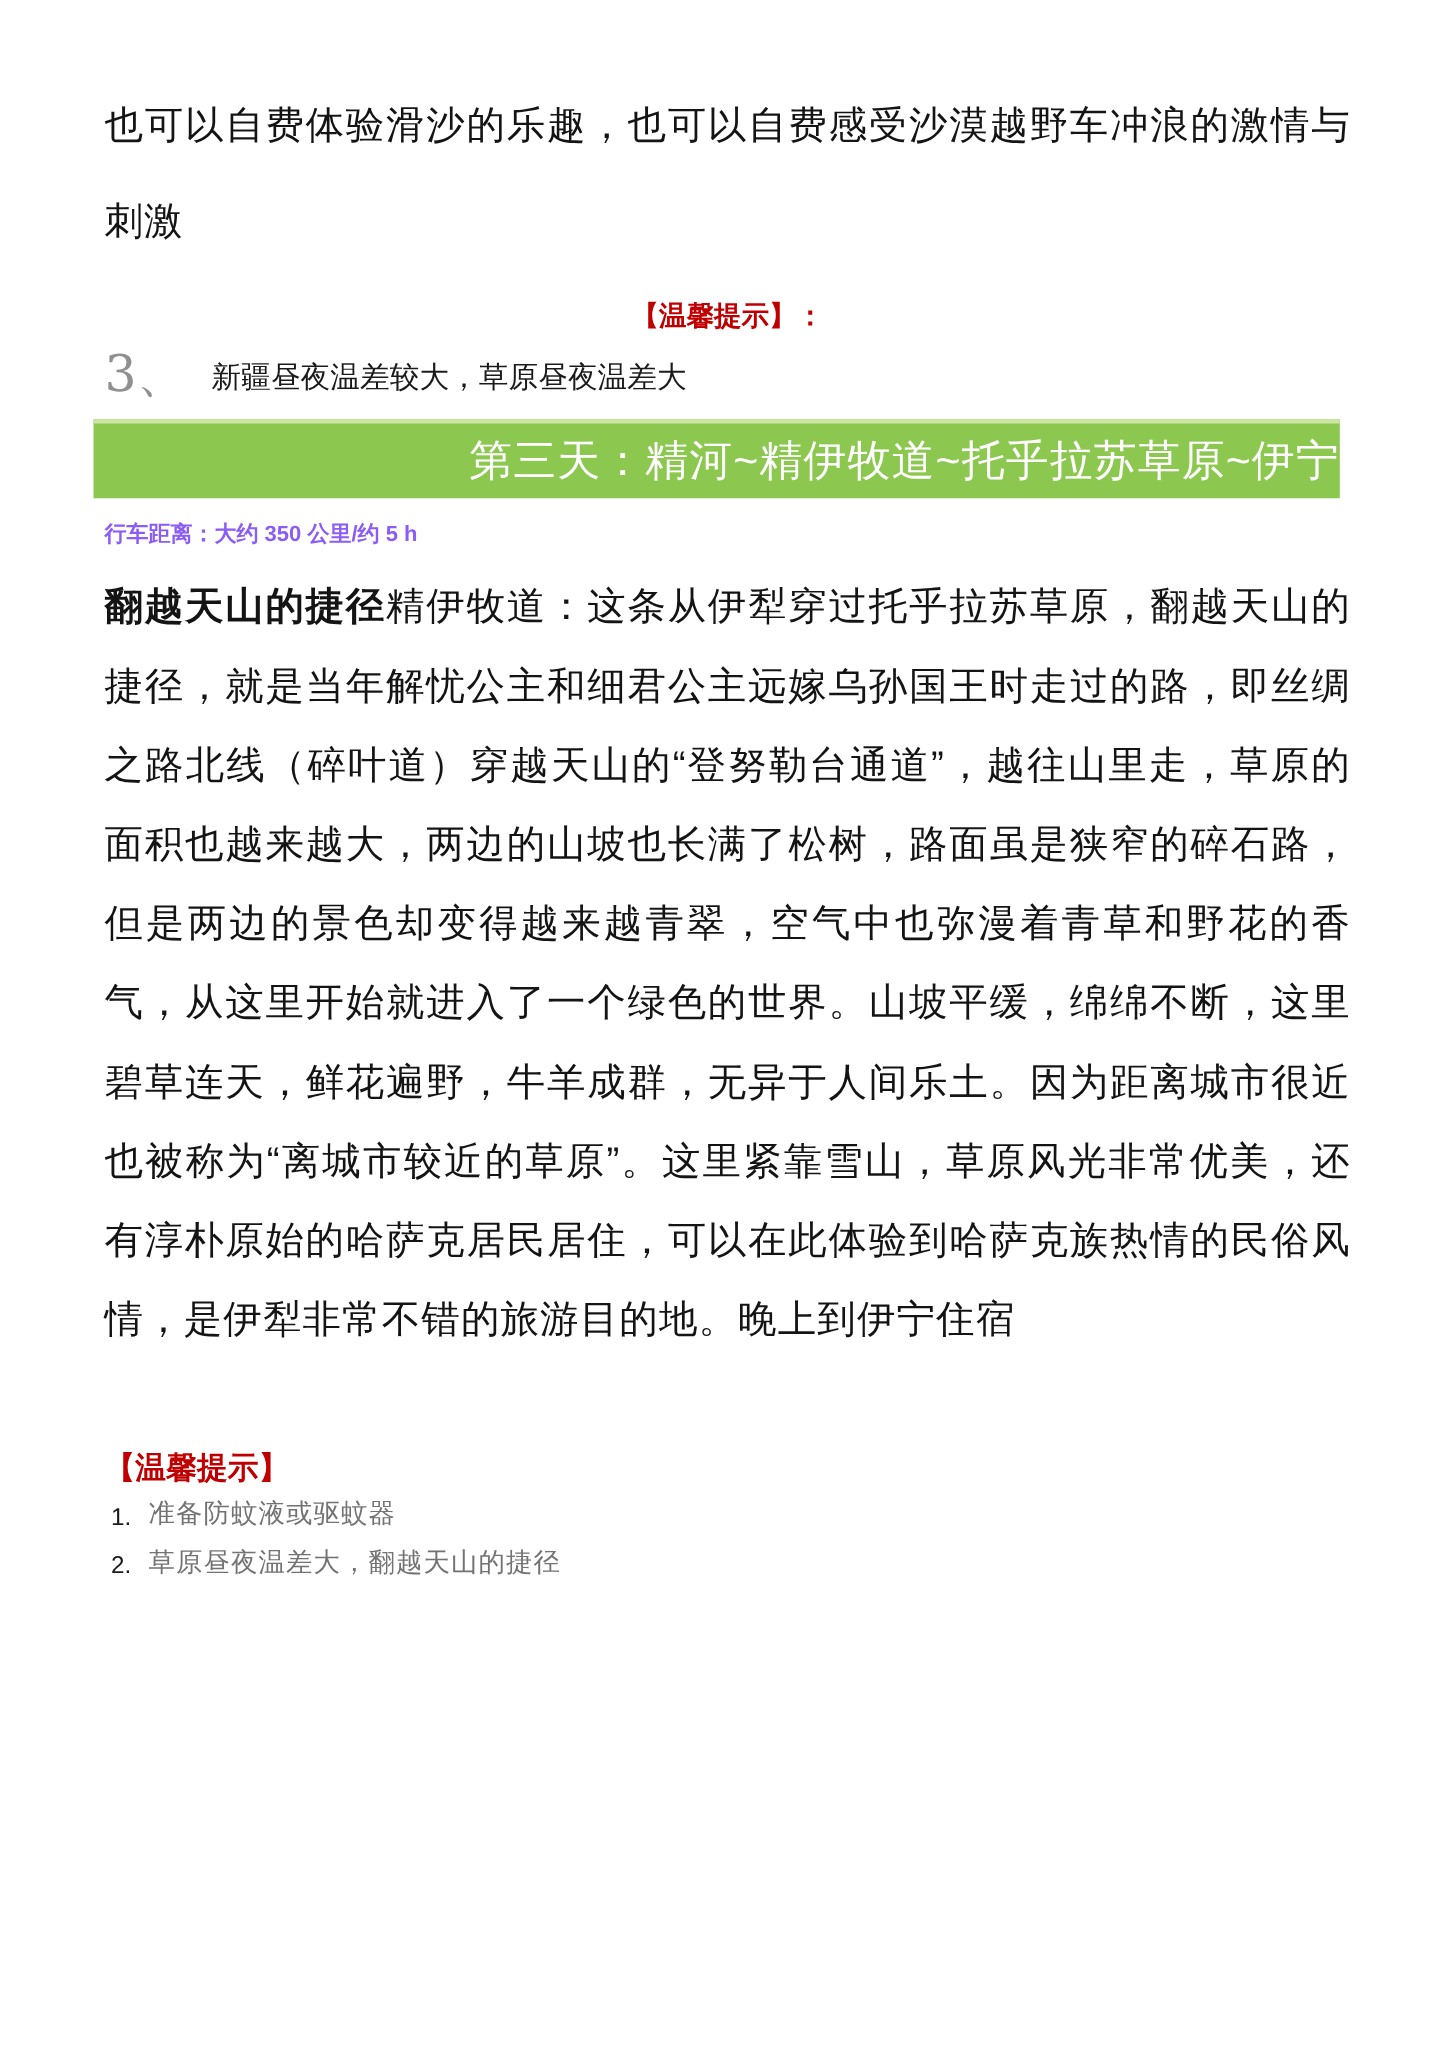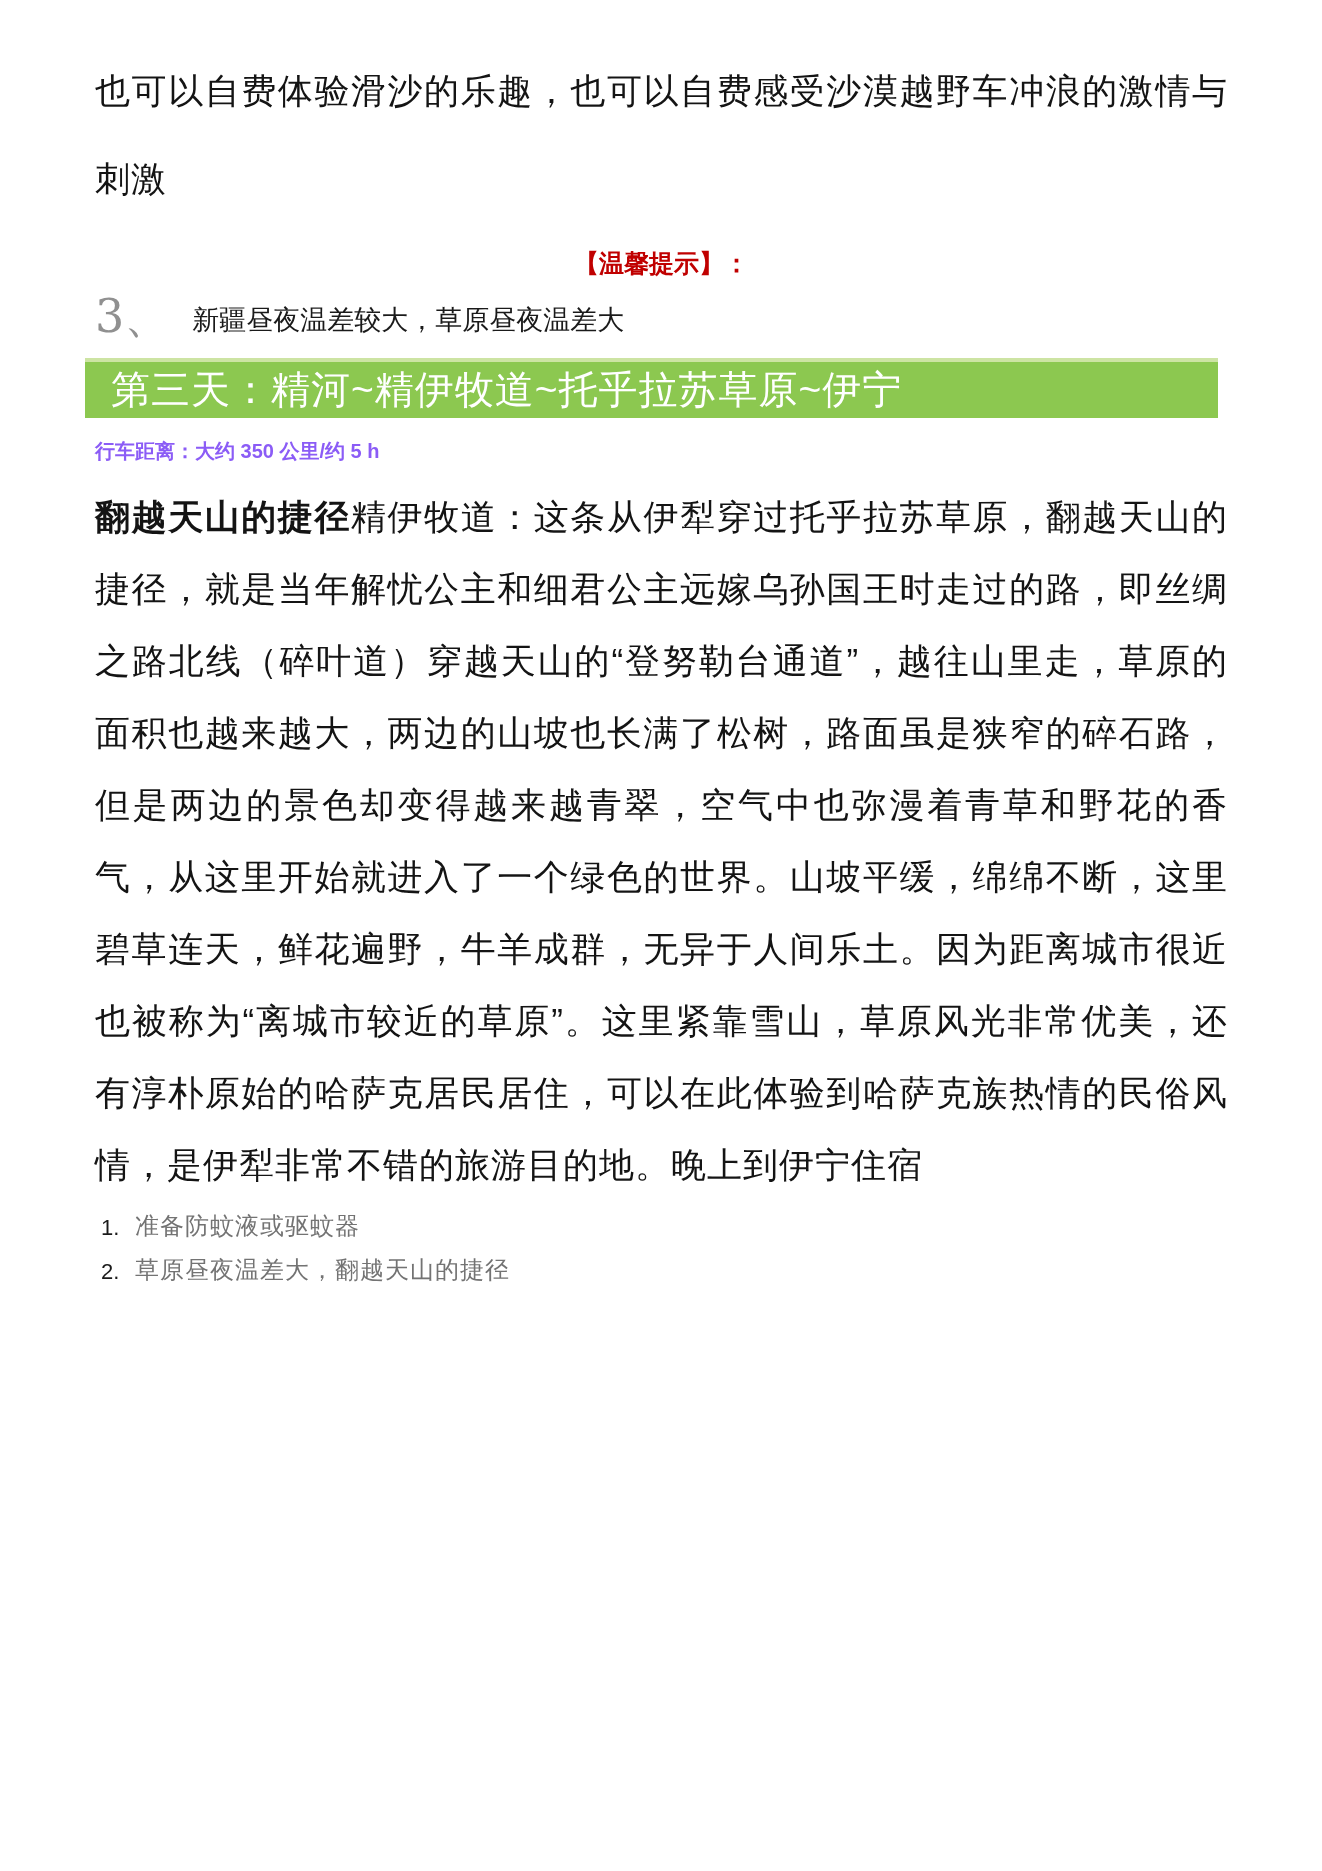--- a/index.html
+++ b/index.html
@@ -10,21 +10,21 @@
     background:#ffffff;
     font-family:"Liberation Sans", sans-serif;
     color:#161616;
     overflow:hidden;
   }
   .content{
     margin:0 94px 0 95px; 
   }
   
   .intro{
-    padding-top:47px;
+    padding-top:70px;
     font-size:35px;
     line-height:88px;
     letter-spacing:1px;
     text-align:justify;
     text-justify:inter-ideograph;
     color:#141414;
   }
   
   .tip-title-top{
     margin-top:24px;
@@ -53,26 +53,27 @@
     margin-right:22px;
   }
   .tip-item-3 .txt{
     font-size:27px;
     line-height:44px;
     color:#1a1a1a;
   }
   
   .day-band{
     margin:16px 10px 0 -10px; 
-    height:60px;
+    height:72px;
     background:#8cc850;
     border-top:4px solid #cde4a3;
     display:flex;
     align-items:center;
     box-sizing:border-box;
+    justify-content:flex-end;
   }
   .day-band .band-text{
     color:#ffffff;
     font-size:39px;
     padding-left:26px;
     letter-spacing:1px;
     white-space:nowrap;
   }
   
   .distance{
@@ -138,20 +139,21 @@
     </div>
 
     <div class="day-band">
       <span class="band-text">第三天：精河~精伊牧道~托乎拉苏草原~伊宁</span>
     </div>
 
     <div class="distance">行车距离：大约 350 公里/约 5 h</div>
 
     <div class="main-para"><b>翻越天山的捷径</b><span>精伊牧道：这条从伊犁穿过托乎拉苏草原，翻越天山的捷径，就是当年解忧公主和细君公主远嫁乌孙国王时走过的路，即丝绸之路北线（碎叶道）穿越天山的“登努勒台通道”，越往山里走，草原的面积也越来越大，两边的山坡也长满了松树，路面虽是狭窄的碎石路，但是两边的景色却变得越来越青翠，空气中也弥漫着青草和野花的香气，从这里开始就进入了一个绿色的世界。山坡平缓，绵绵不断，这里碧草连天，鲜花遍野，牛羊成群，无异于人间乐土。因为距离城市很近也被称为“离城市较近的草原”。这里紧靠雪山，草原风光非常优美，还有淳朴原始的哈萨克居民居住，可以在此体验到哈萨克族热情的民俗风情，是伊犁非常不错的旅游目的地。晚上到伊宁住宿</span></div>
 
+    <div class="tip-title-bottom">【温馨提示】</div>
 
     <div class="tip2-item">
       <span class="num2">1.</span>
       <span class="txt2">准备防蚊液或驱蚊器</span>
     </div>
 
     <div class="tip2-item">
       <span class="num2">2.</span>
       <span class="txt2">草原昼夜温差大，翻越天山的捷径</span>
     </div>

